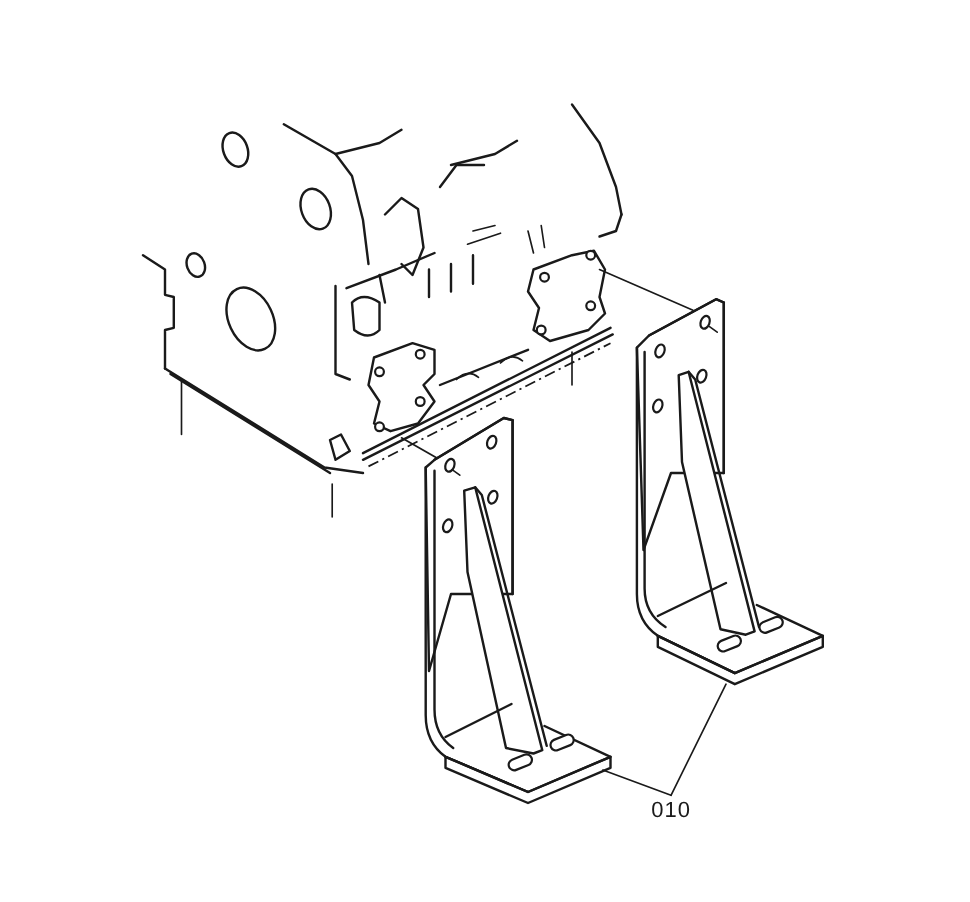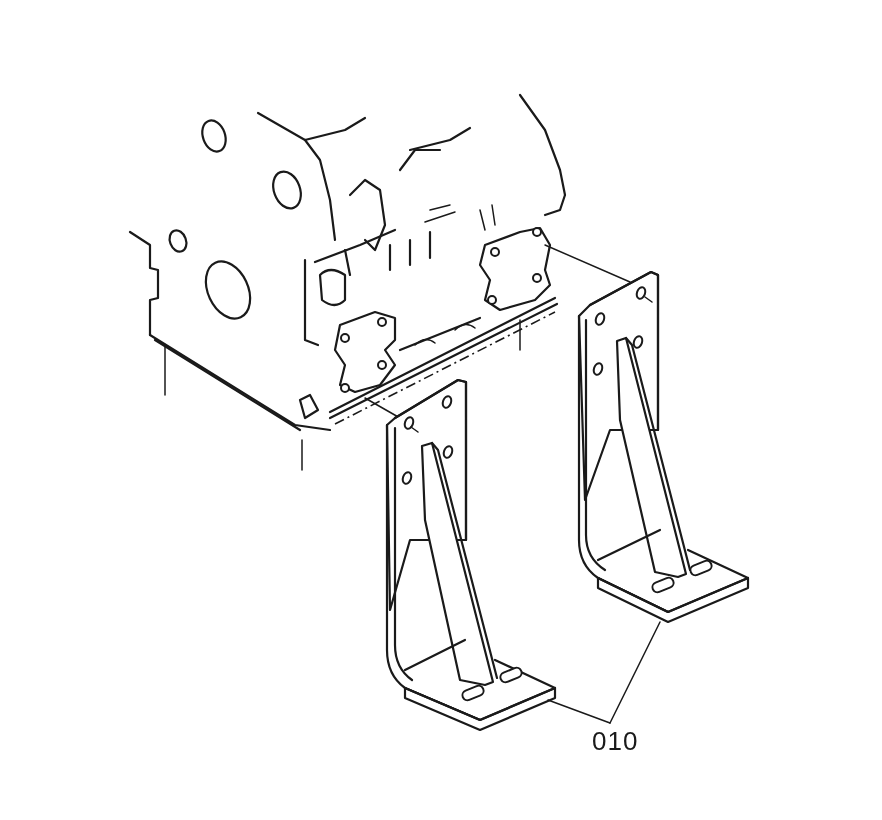--- a/index.html
+++ b/index.html
@@ -3,21 +3,21 @@
 <meta charset="utf-8">
 <style>
   html, body { margin: 0; padding: 0; background: #ffffff; }
   body { width: 882px; height: 820px; position: relative; overflow: hidden; font-family: "Liberation Sans", sans-serif; }
   #diagram { position: absolute; left: 0; top: 0; width: 882px; height: 820px; }
   .ln { fill: none; stroke: #1a1a1a; stroke-width: 2.2; stroke-linecap: round; stroke-linejoin: round; }
   .thin { fill: none; stroke: #1a1a1a; stroke-width: 1.5; stroke-linecap: round; stroke-linejoin: round; }
   .dash { fill: none; stroke: #1a1a1a; stroke-width: 1.6; stroke-dasharray: 10 4 2 4; }
   .fillw { fill: #ffffff; stroke: #1a1a1a; stroke-width: 2.2; stroke-linejoin: round; }
   .hole { fill: #ffffff; stroke: #1a1a1a; stroke-width: 2; }
-  .label { position: absolute; font-size: 26px; color: #1a1a1a; letter-spacing: 1px; }
+  .label { position: absolute; font-size: 20px; color: #1a1a1a; letter-spacing: 1px; }
 </style>
 </head>
 <body>
 
 <svg id="diagram" viewBox="0 0 882 820" xmlns="http://www.w3.org/2000/svg">
 
   <g>
 
     <path class="ln" d="M150,335 L150,300 L158,298 L158,270 L150,268 L150,245 L130,232"></path>
     <path class="ln" d="M150,335 L295,425 L330,430"></path>

